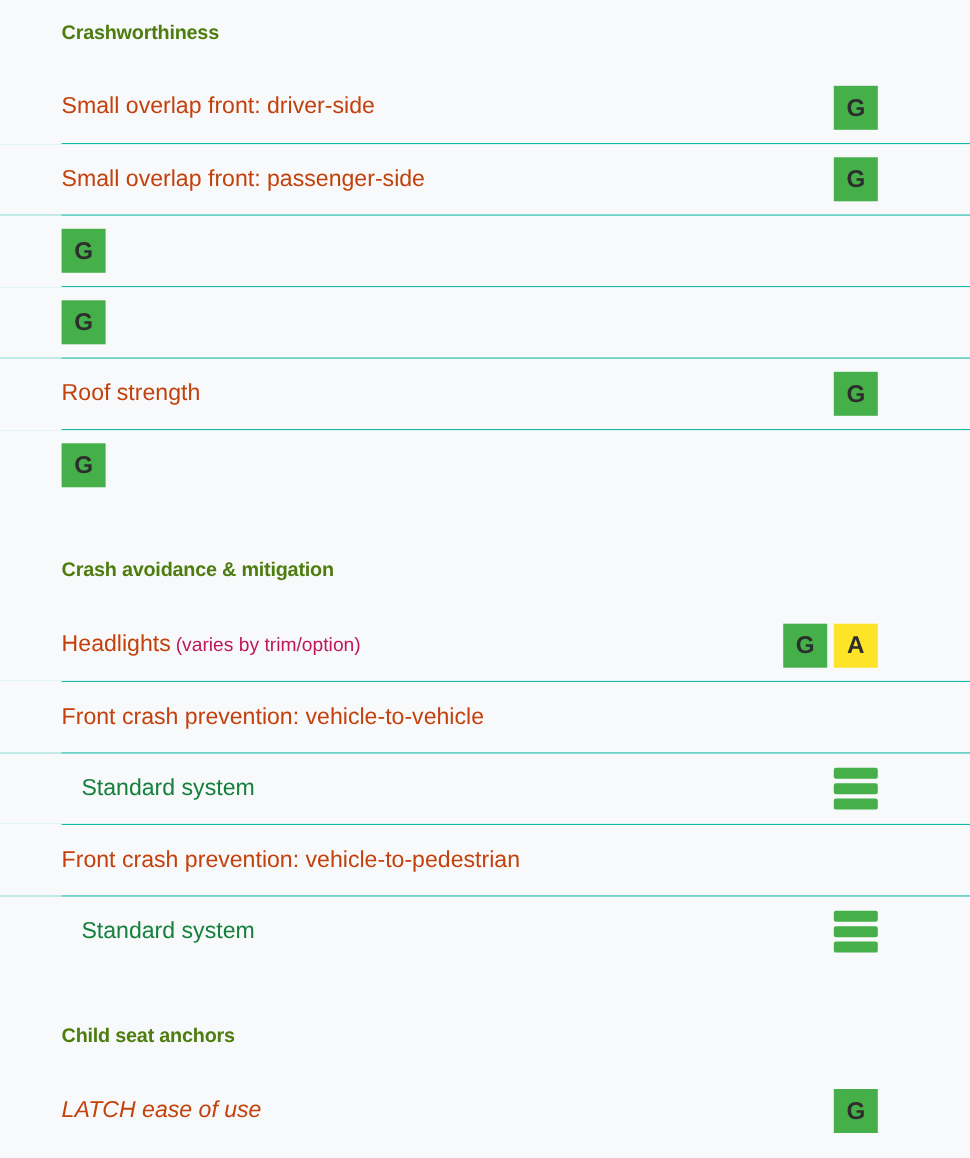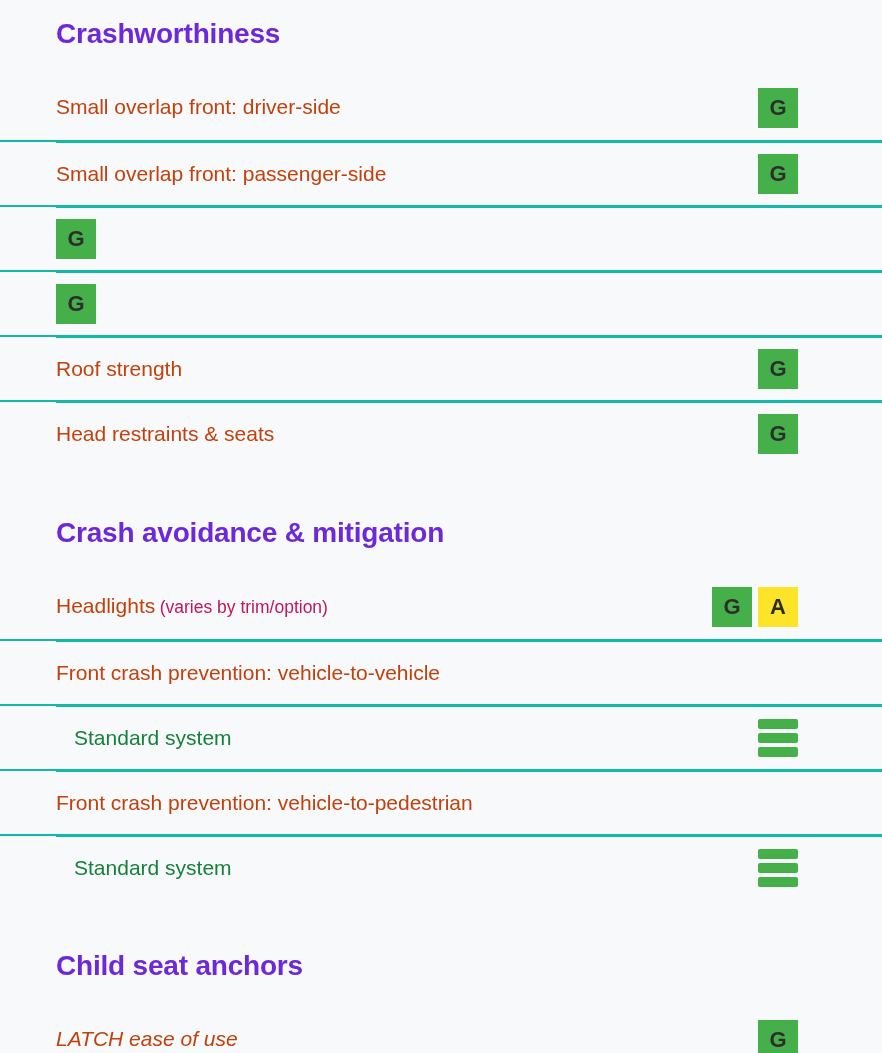--- a/index.html
+++ b/index.html
@@ -15,43 +15,43 @@
 
   .ratings-panel {
     width: 882px;
     padding: 0;
   }
 
   
   .section { width: 100%; }
 
   .section-title {
-    font-size: 28px;
+    font-size: 18px;
     font-weight: bold;
-    color: #6d28d9;
+    color: #4d7c0f;
     letter-spacing: -0.2px;
     padding-left: 56px;
     line-height: 1;
   }
 
   .section-1 .section-title { padding-top: 20px; padding-bottom: 27px; }
   .section-2 .section-title { padding-top: 54px; padding-bottom: 27px; }
   .section-3 .section-title { padding-top: 53px; padding-bottom: 27px; }
 
   
   .rows { width: 100%; }
 
   .row {
     display: flex;
     align-items: center;
     justify-content: space-between;
     min-height: 65px;
     padding-left: 56px;
     padding-right: 16px;
-    border-top: 3px solid #14b8a6;
+    border-top: 1px solid #14b8a6;
     position: relative;
   }
   .row.first-row { border-top: none; }
 
   
   .row::before {
     content: "";
     position: absolute;
     top: -1px;
     left: 0;
@@ -146,21 +146,20 @@
             <div class="badge g">G</div>
           </div>
         </div>
         <div class="row">
           <div><a class="row-label" href="#" style="text-decoration: none;">Roof strength</a></div>
           <div class="row-ratings">
             <div class="badge g">G</div>
           </div>
         </div>
         <div class="row">
-          <div><a class="row-label" href="#" style="text-decoration: none;">Head restraints &amp; seats</a></div>
           <div class="row-ratings">
             <div class="badge g">G</div>
           </div>
         </div>
       </div>
     </div>
     <div class="section section-2">
       <h2 class="section-title">Crash avoidance &amp; mitigation</h2>
       <div class="rows">
         <div class="row first-row">

